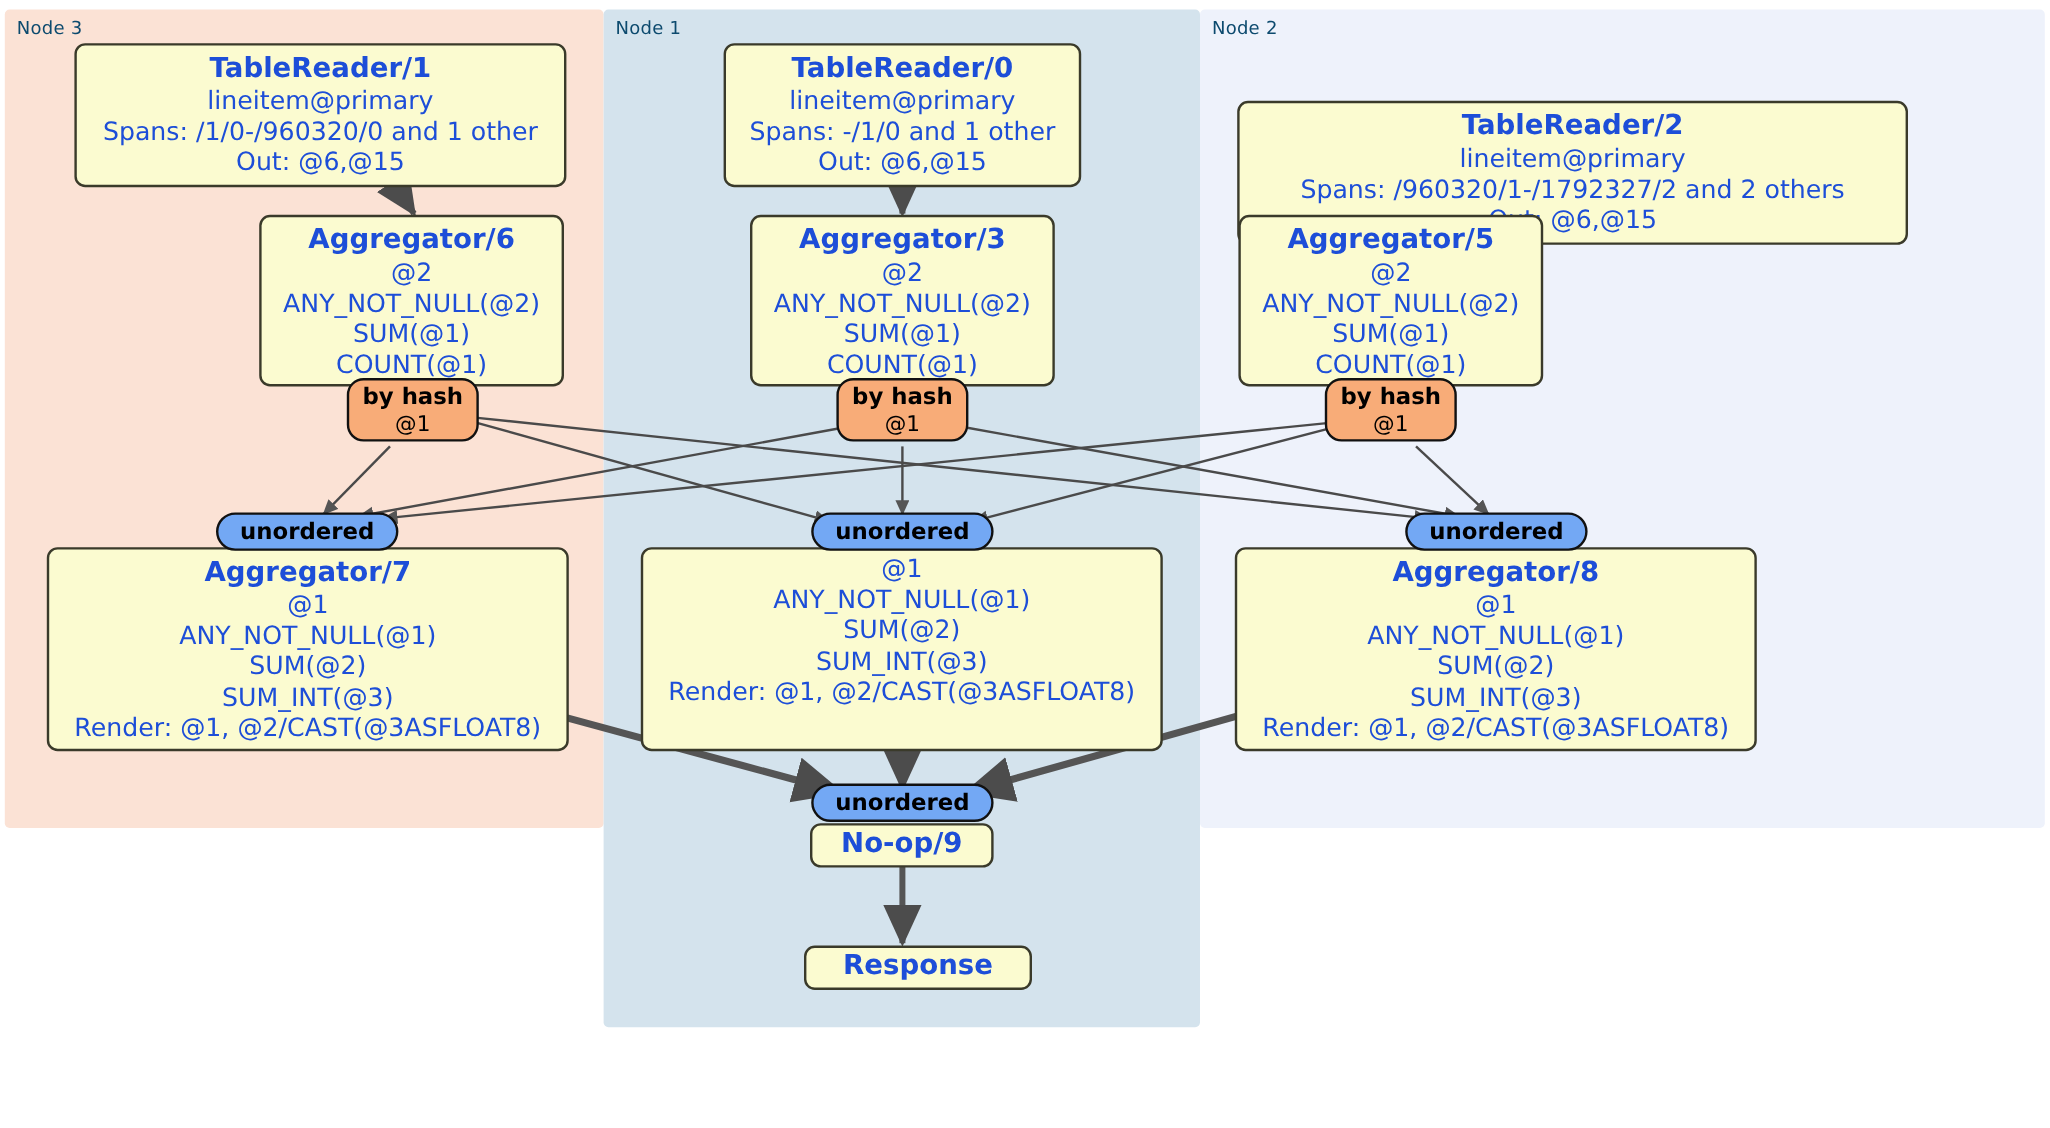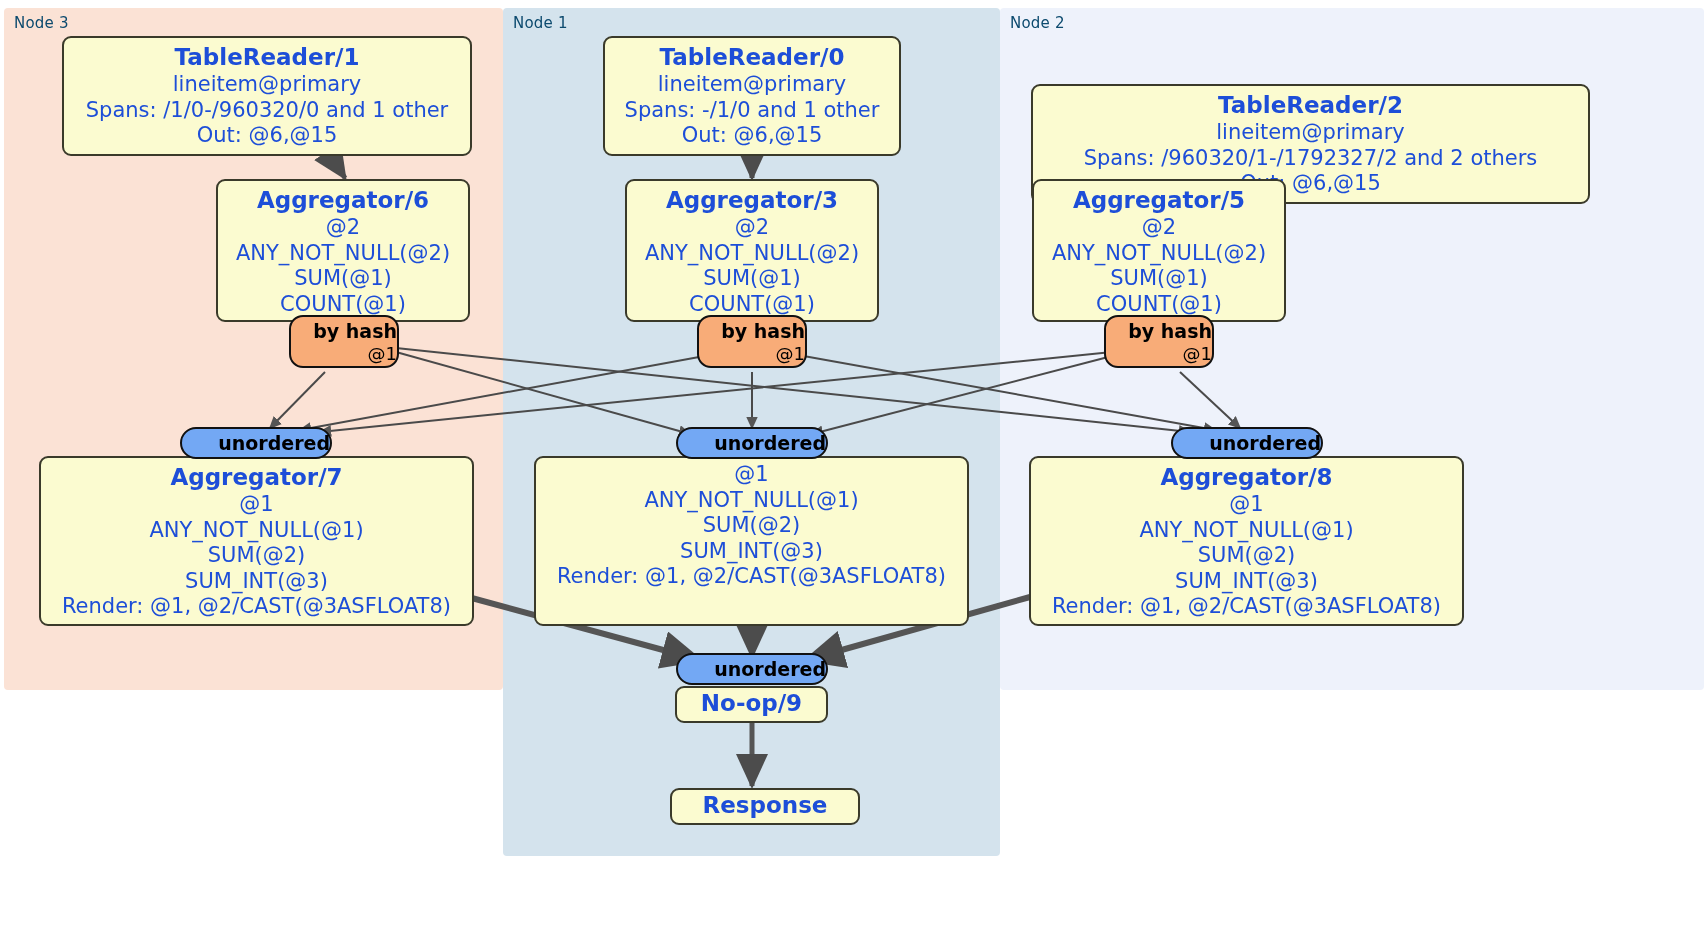--- a/index.html
+++ b/index.html
@@ -24,21 +24,21 @@
     position:absolute;box-sizing:border-box;
     background:#fbfbd0;border:2px solid #3a3a2a;border-radius:9px;
     text-align:center;color:#1d4ed8;padding:4px 8px 6px 8px;
   }
   .proc .title{font-weight:bold;font-size:23px;line-height:30px;white-space:nowrap;}
   .proc .line{font-size:21px;line-height:25.5px;white-space:nowrap;}
   .proc.small .title{font-size:23px;line-height:29px;}
 
   
   .pill{
-    position:absolute;box-sizing:border-box;text-align:right;
+    position:absolute;box-sizing:border-box;text-align:center;
     border:2px solid #111;color:#000;
   }
   .router{
     background:#f8ac78;border-radius:14px;padding-top:3px;
   }
   .router .r1{font-weight:bold;font-size:19px;line-height:23px;}
   .router .r2{font-size:18px;line-height:22px;}
   .recv{
     background:#73a8f4;border-radius:16px;
   }

